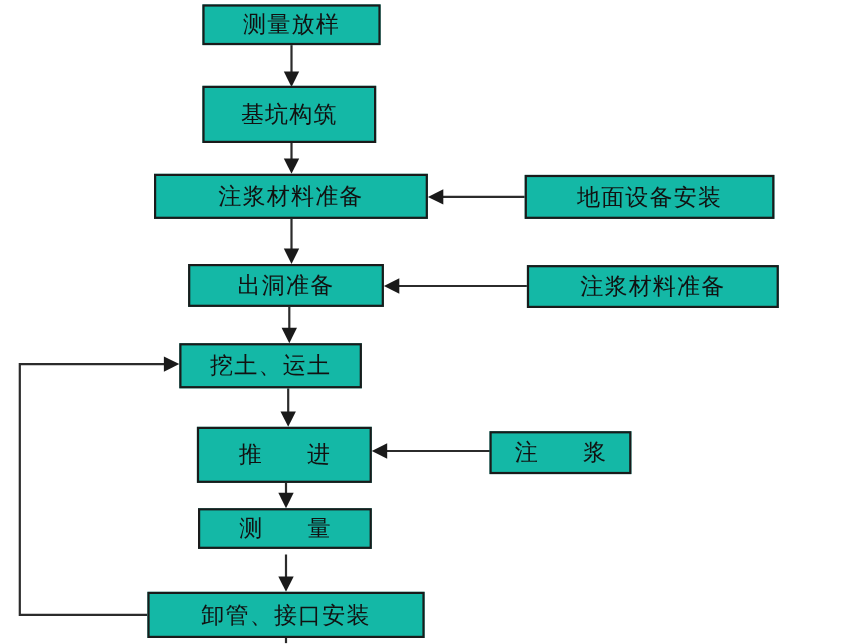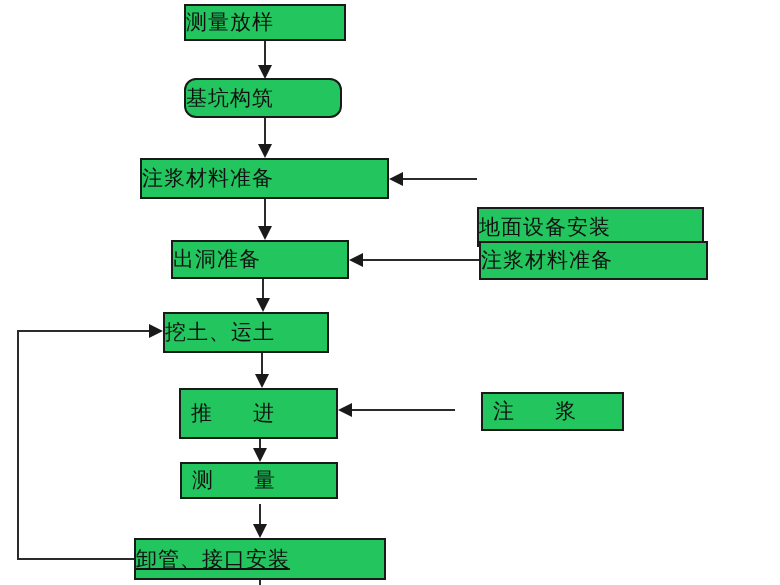--- a/index.html
+++ b/index.html
@@ -14,23 +14,24 @@
     position: relative;
     width: 780px;
     height: 585px;
     background: #ffffff;
     overflow: hidden;
   }
   .node {
     position: absolute;
     box-sizing: border-box;
     border: 2px solid #1a1a1a;
-    background: #22c55e;
+    background: #14b8a6;
     display: flex;
     align-items: center;
+    justify-content: center;
     color: #111111;
     font-size: 21px;
     line-height: 1;
     letter-spacing: 1px;
     white-space: nowrap;
     z-index: 3;
   }
   .node.spaced {
     letter-spacing: 10px;
     text-indent: 10px;
@@ -94,21 +95,21 @@
     <polygon class="arrow-head" points="338,410 352,403 352,417"></polygon>
 
     <path class="edge-line" d="M 134 559 L 18 559 L 18 331 L 152 331"></path>
     <polygon class="arrow-head" points="163,331 149,324 149,338"></polygon>
   </svg>
 
   <div class="node" style="left:184px; top:4px; width:162px; height:37px;">
     <span>测量放样</span>
   </div>
 
-  <div class="node" style="left:184px; top:78px; width:158px; height:40px;border-radius:12px;">
+  <div class="node" style="left:184px; top:78px; width:158px; height:52px;">
     <span>基坑构筑</span>
   </div>
 
   <div class="node" style="left:140px; top:158px; width:249px; height:41px;">
     <span>注浆材料准备</span>
   </div>
 
   <div class="node" style="left:171px; top:240px; width:178px; height:39px;">
     <span>出洞准备</span>
   </div>
@@ -118,29 +119,29 @@
   </div>
 
   <div class="node spaced" style="left:179px; top:388px; width:159px; height:51px;">
     <span>推　进</span>
   </div>
 
   <div class="node spaced" style="left:180px; top:462px; width:158px; height:37px;">
     <span>测　量</span>
   </div>
 
-  <div class="node" style="left:134px; top:538px; width:252px; height:42px;text-decoration:underline;">
+  <div class="node" style="left:134px; top:538px; width:252px; height:42px;">
     <span>卸管、接口安装</span>
   </div>
 
-  <div class="node" style="left:477px; top:159px; width:227px; height:40px;margin-top:48px;">
+  <div class="node" style="left:477px; top:159px; width:227px; height:40px;">
     <span>地面设备安装</span>
   </div>
 
   <div class="node" style="left:479px; top:241px; width:229px; height:39px;">
     <span>注浆材料准备</span>
   </div>
 
-  <div class="node spaced" style="left:481px; top:392px; width:143px; height:39px;">
+  <div class="node spaced" style="left:445px; top:392px; width:129px; height:39px;">
     <span>注　浆</span>
   </div>
 
 </div>
 
 </body></html>

